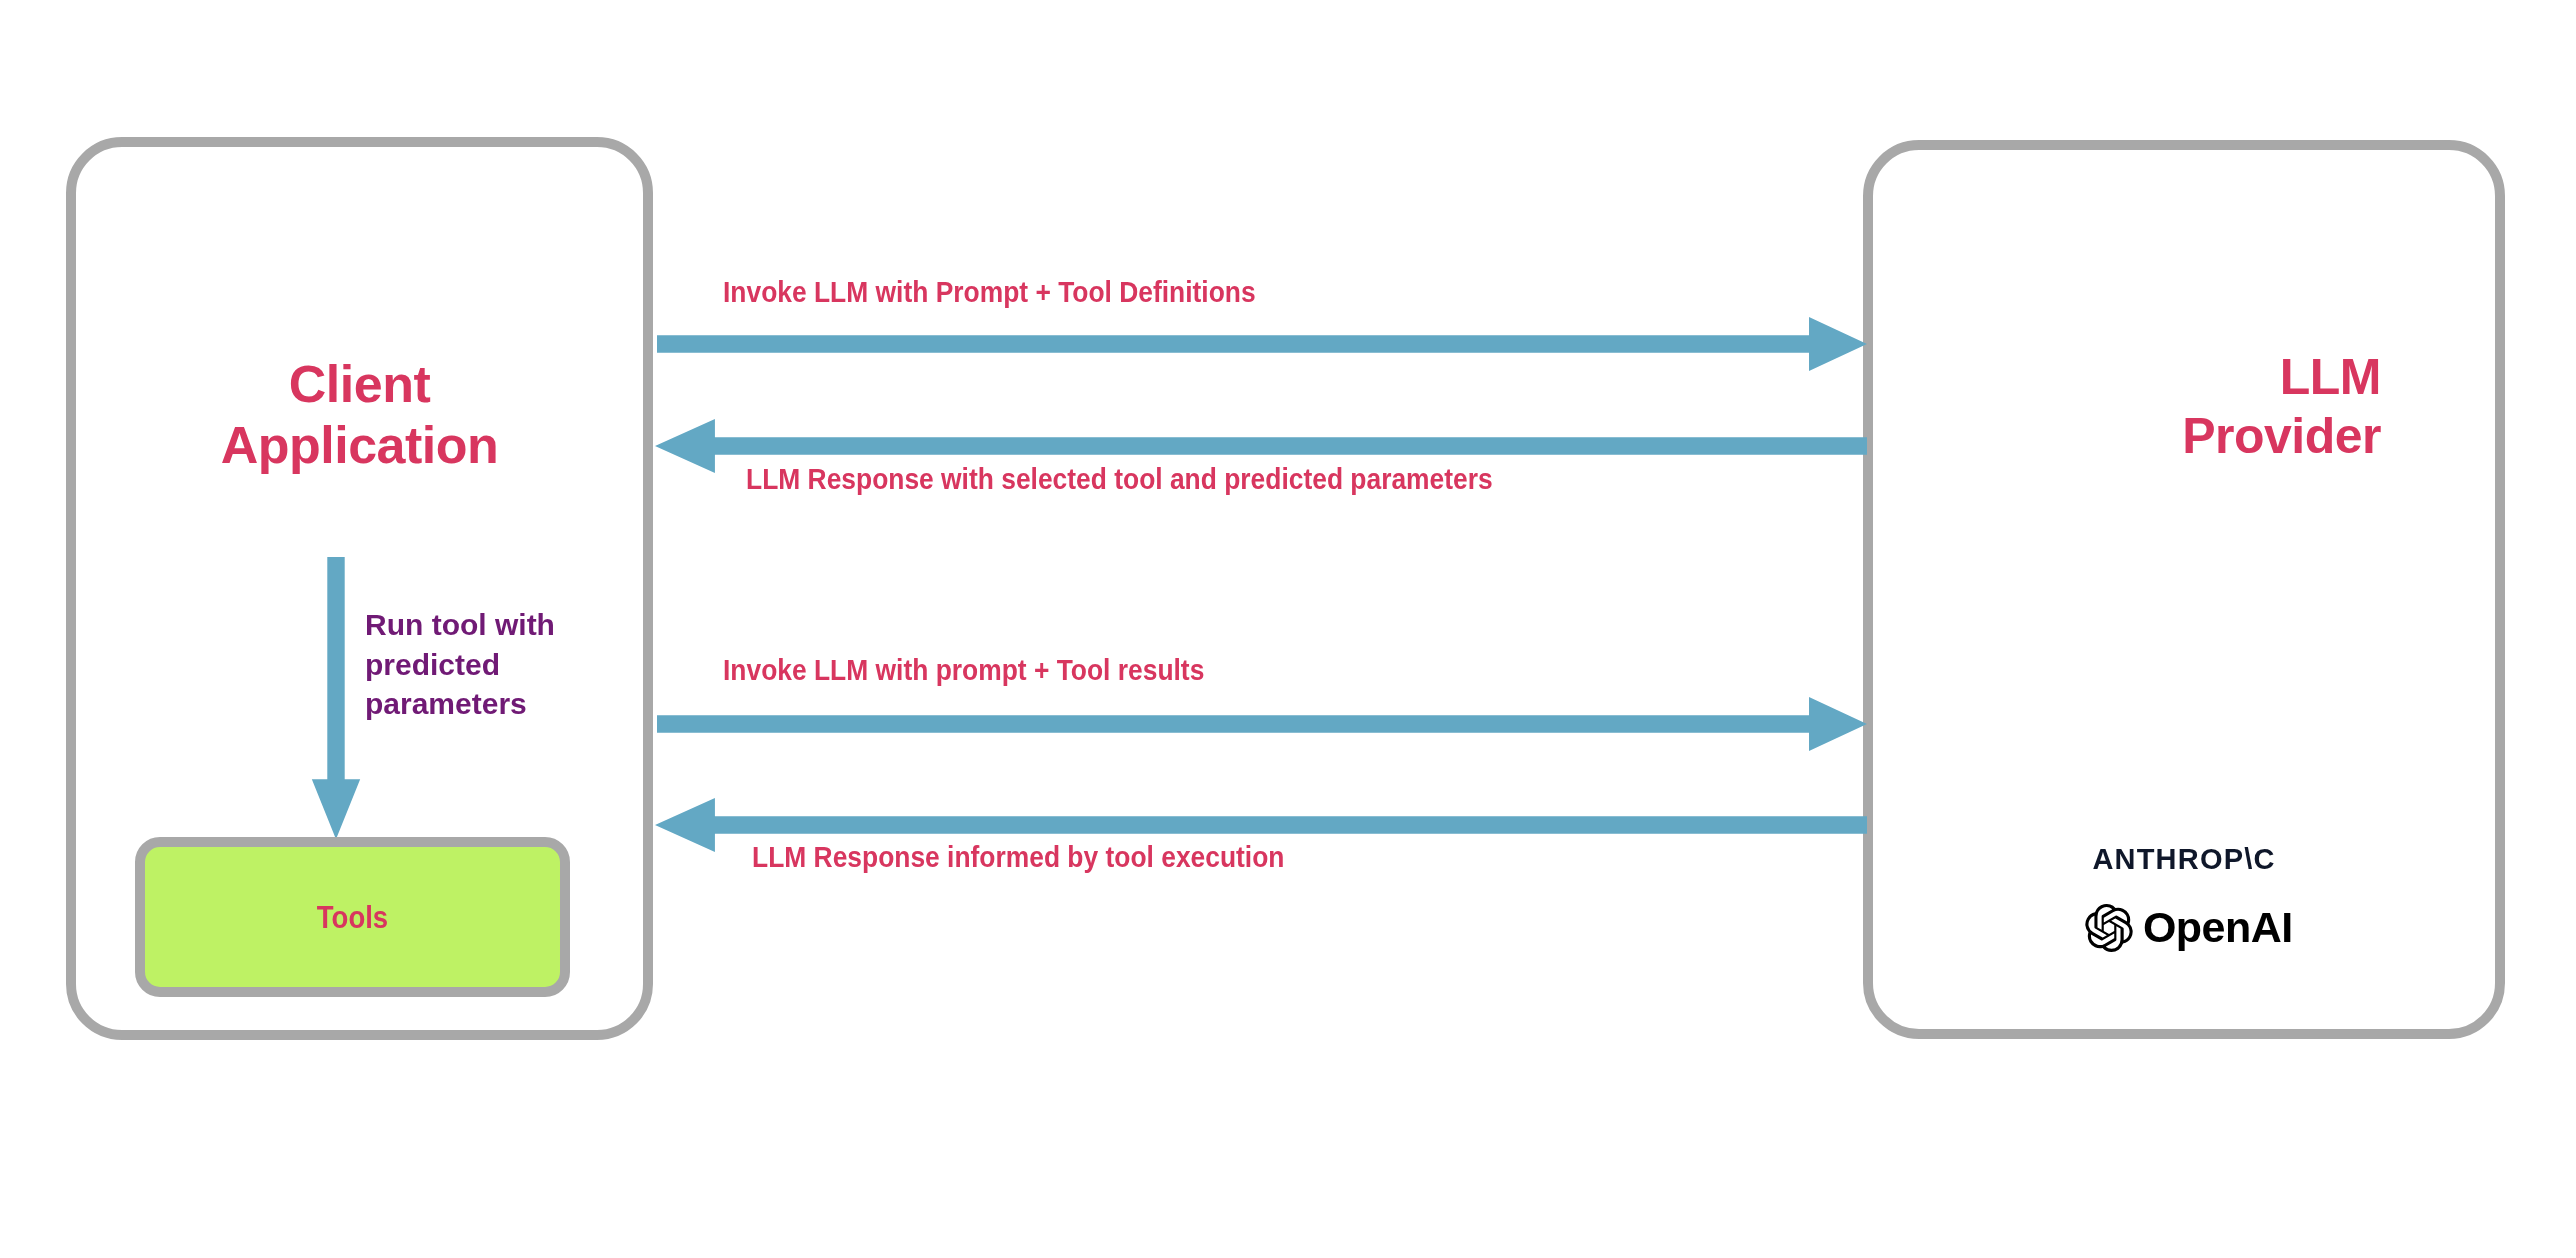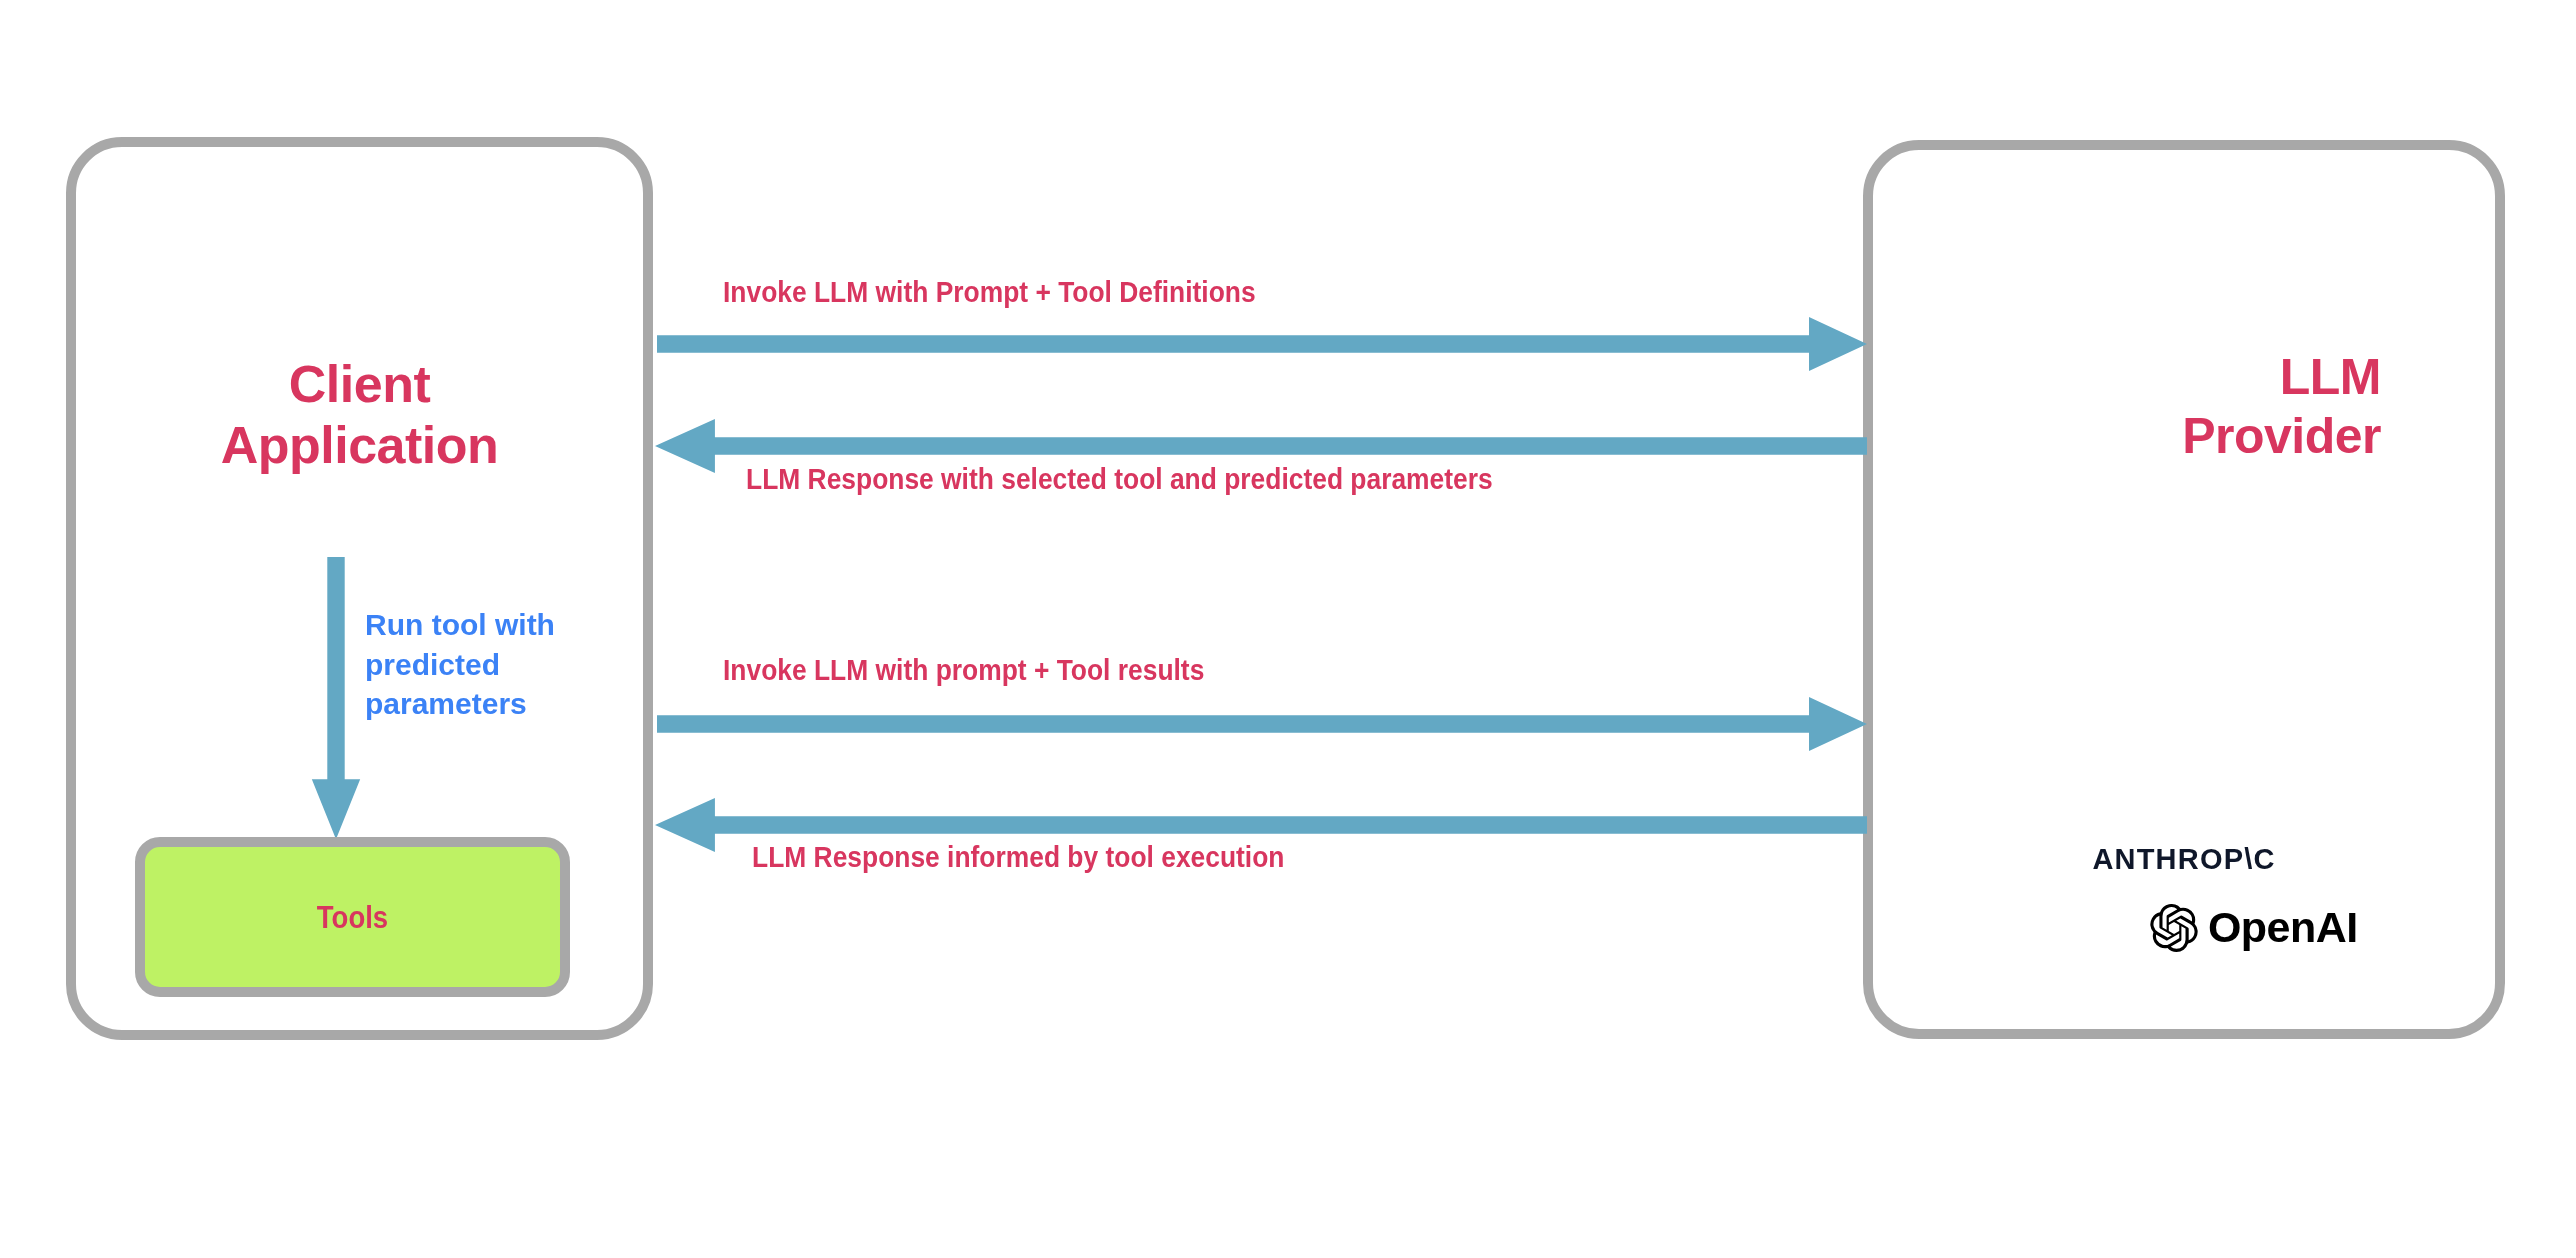--- a/index.html
+++ b/index.html
@@ -98,41 +98,41 @@
   }
   #label-invoke-1   { left: 723px;  top: 275px; }
   #label-response-1 { left: 746px;  top: 462px; }
   #label-invoke-2   { left: 723px;  top: 653px; }
   #label-response-2 { left: 752px;  top: 840px; }
 
   #label-run-tool {
     position: absolute;
     left: 365px; top: 605px;
     width: 280px;
-    color: #3b82f6;
+    color: #701a75;
     font-weight: 700;
     font-size: 30px;
     line-height: 1.32;
     white-space: pre-line;
   }
 
   
   #anthropic-logo {
     position: absolute;
     left: 1863px; top: 843px; width: 642px;
     text-align: center;
     color: #0f172a;
     font-weight: 700;
     font-size: 29px;
     letter-spacing: 1.2px;
     font-family: "Liberation Sans", sans-serif;
   }
   #openai-logo {
     position: absolute;
-    left: 1933px; top: 903px; width: 642px;
+    left: 1868px; top: 903px; width: 642px;
     display: flex;
     align-items: center;
     justify-content: center;
     gap: 9.7px;
   }
   #openai-mark { display: block; }
   #openai-wordmark {
     color: #000000;
     font-weight: 700;
     font-size: 43px;

